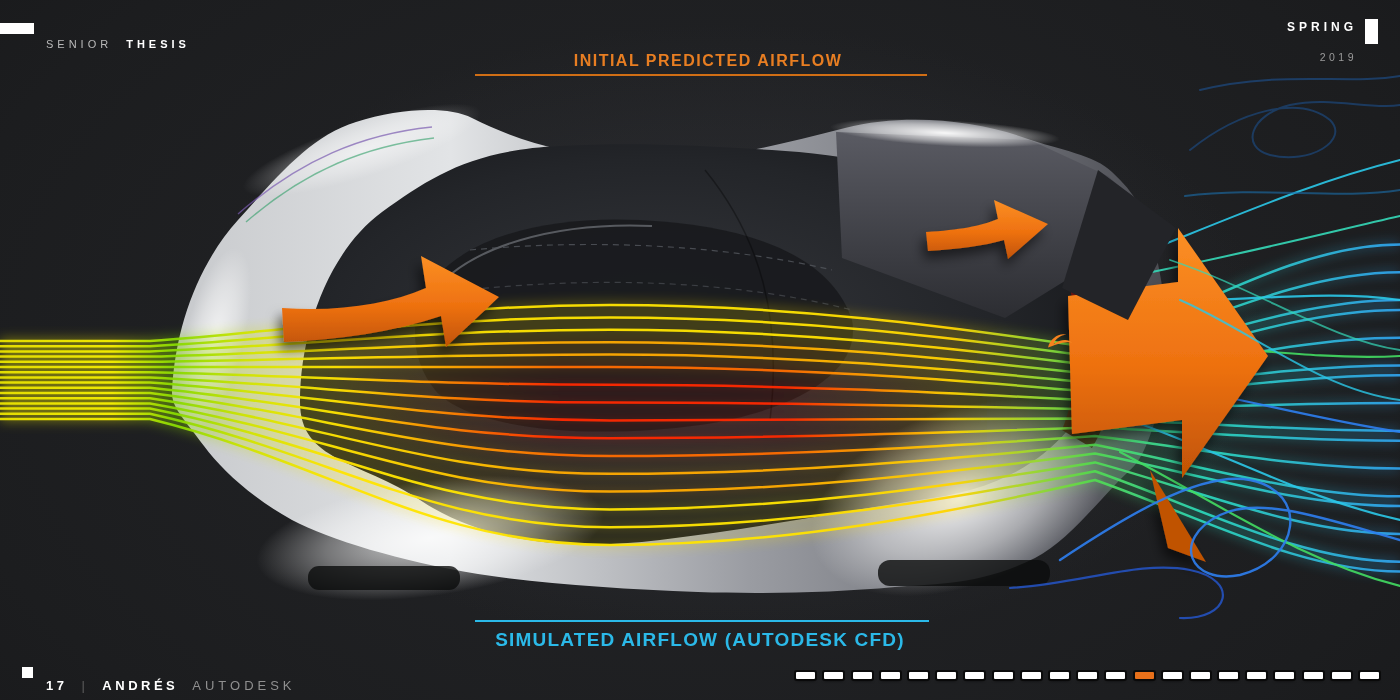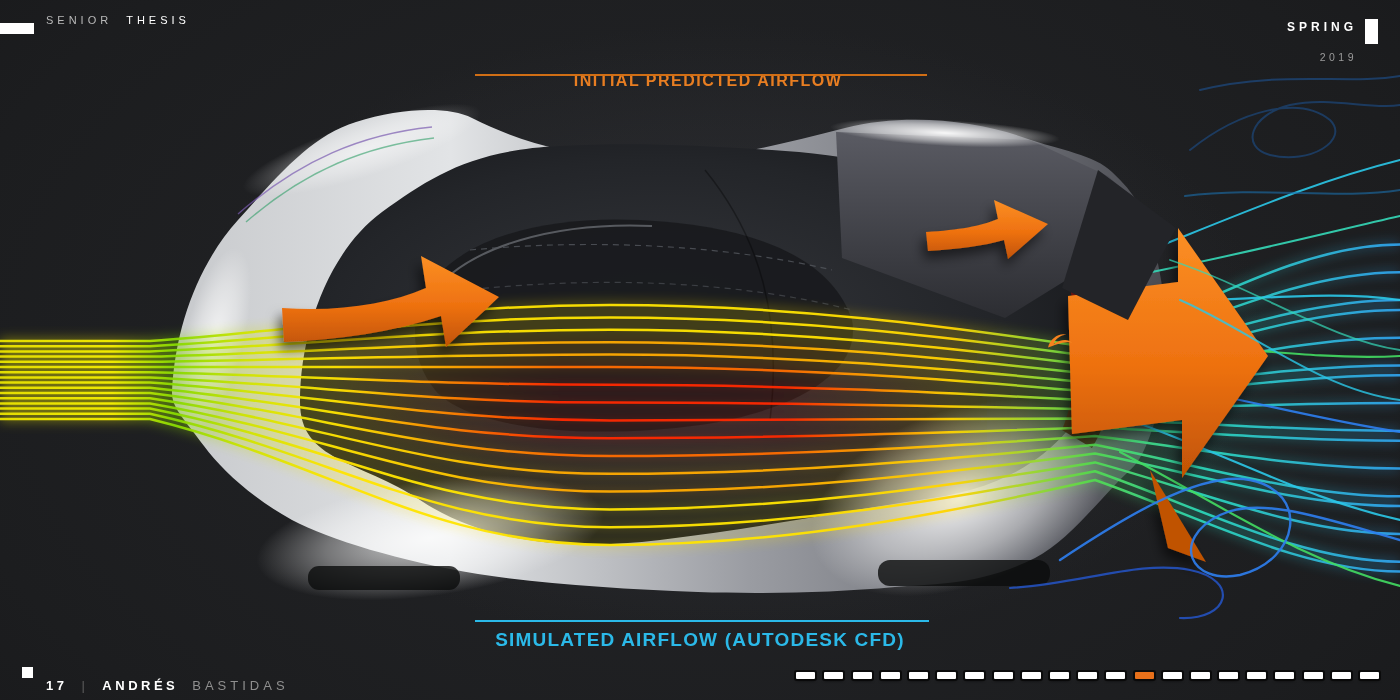--- a/index.html
+++ b/index.html
@@ -8,32 +8,32 @@
     font-family:"Liberation Sans", sans-serif;
     background:
       radial-gradient(ellipse 900px 520px at 52% 48%, rgba(58,60,66,.55), rgba(0,0,0,0) 60%),
       radial-gradient(ellipse 1400px 900px at 50% 50%, #242528 0%, #1c1d1f 55%, #131315 100%);
     color:#fff; position:relative;
   }
   .abs { position:absolute; }
 
   
   .hdr-bar { left:0; top:23px; width:34px; height:11px; background:#fff; }
-  .hdr-left { left:46px; top:14px; font-size:11px; letter-spacing:4px; display:flex; gap:14px; }
+  .hdr-left { left:46px; top:38px; font-size:11px; letter-spacing:4px; display:flex; gap:14px; }
   .hdr-left .lt { color:#b9b9b9; font-weight:400; }
-  .hdr-left .bd { color:#fff; font-weight:400; }
+  .hdr-left .bd { color:#fff; font-weight:700; }
   .hdr-right { right:22px; top:19px; display:flex; align-items:stretch; gap:8px; }
   .hdr-right .txt { display:flex; flex-direction:column; align-items:flex-end; justify-content:space-between; padding:1px 0; }
   .hdr-right .season { font-size:12px; font-weight:700; letter-spacing:4px; color:#fff; }
   .hdr-right .year { font-size:10.5px; letter-spacing:3.5px; color:#9b9b9b; margin-top:17px; }
   .hdr-right .block { width:13px; height:25px; background:#fff; }
 
   
   .title-top { left:16px; right:0; top:52px; text-align:center;
-    font-size:16px; font-weight:700; letter-spacing:1.5px; color:#E87E22;margin-top:20px; }
+    font-size:16px; font-weight:700; letter-spacing:1.5px; color:#E87E22; }
   .rule-top { left:475px; top:74px; width:452px; height:2px; background:#D06E15; }
   .rule-bottom { left:475px; top:620px; width:454px; height:2px; background:#2BB9E8; }
   .title-bottom { left:0; right:0; top:629px; text-align:center;
     font-size:19px; font-weight:700; letter-spacing:1.2px; color:#2BB9E8; }
 
   
   .ftr-sq { left:22px; top:667px; width:11px; height:11px; background:#fff; }
   .ftr { left:46px; top:665px; display:flex; align-items:center; gap:14px;
     font-size:13px; letter-spacing:3.5px;margin-top:13px; }
   .ftr .num { font-weight:700; color:#fff; }
@@ -407,21 +407,21 @@
 <div class="abs title-top">INITIAL PREDICTED AIRFLOW</div>
 <div class="abs rule-top"></div>
 <div class="abs rule-bottom"></div>
 <div class="abs title-bottom">SIMULATED AIRFLOW (AUTODESK CFD)</div>
 
 <div class="abs ftr-sq"></div>
 <div class="abs ftr">
   <span class="num">17</span>
   <span class="sep">|</span>
   <span class="first">ANDRÉS</span>
-  <span class="last">BASTIDAS</span>
+  <span class="last">AUTODESK</span>
 </div>
 <div class="abs progress" id="progress">
     <div class="dash"></div>
     <div class="dash"></div>
     <div class="dash"></div>
     <div class="dash"></div>
     <div class="dash"></div>
     <div class="dash"></div>
     <div class="dash"></div>
     <div class="dash"></div>

